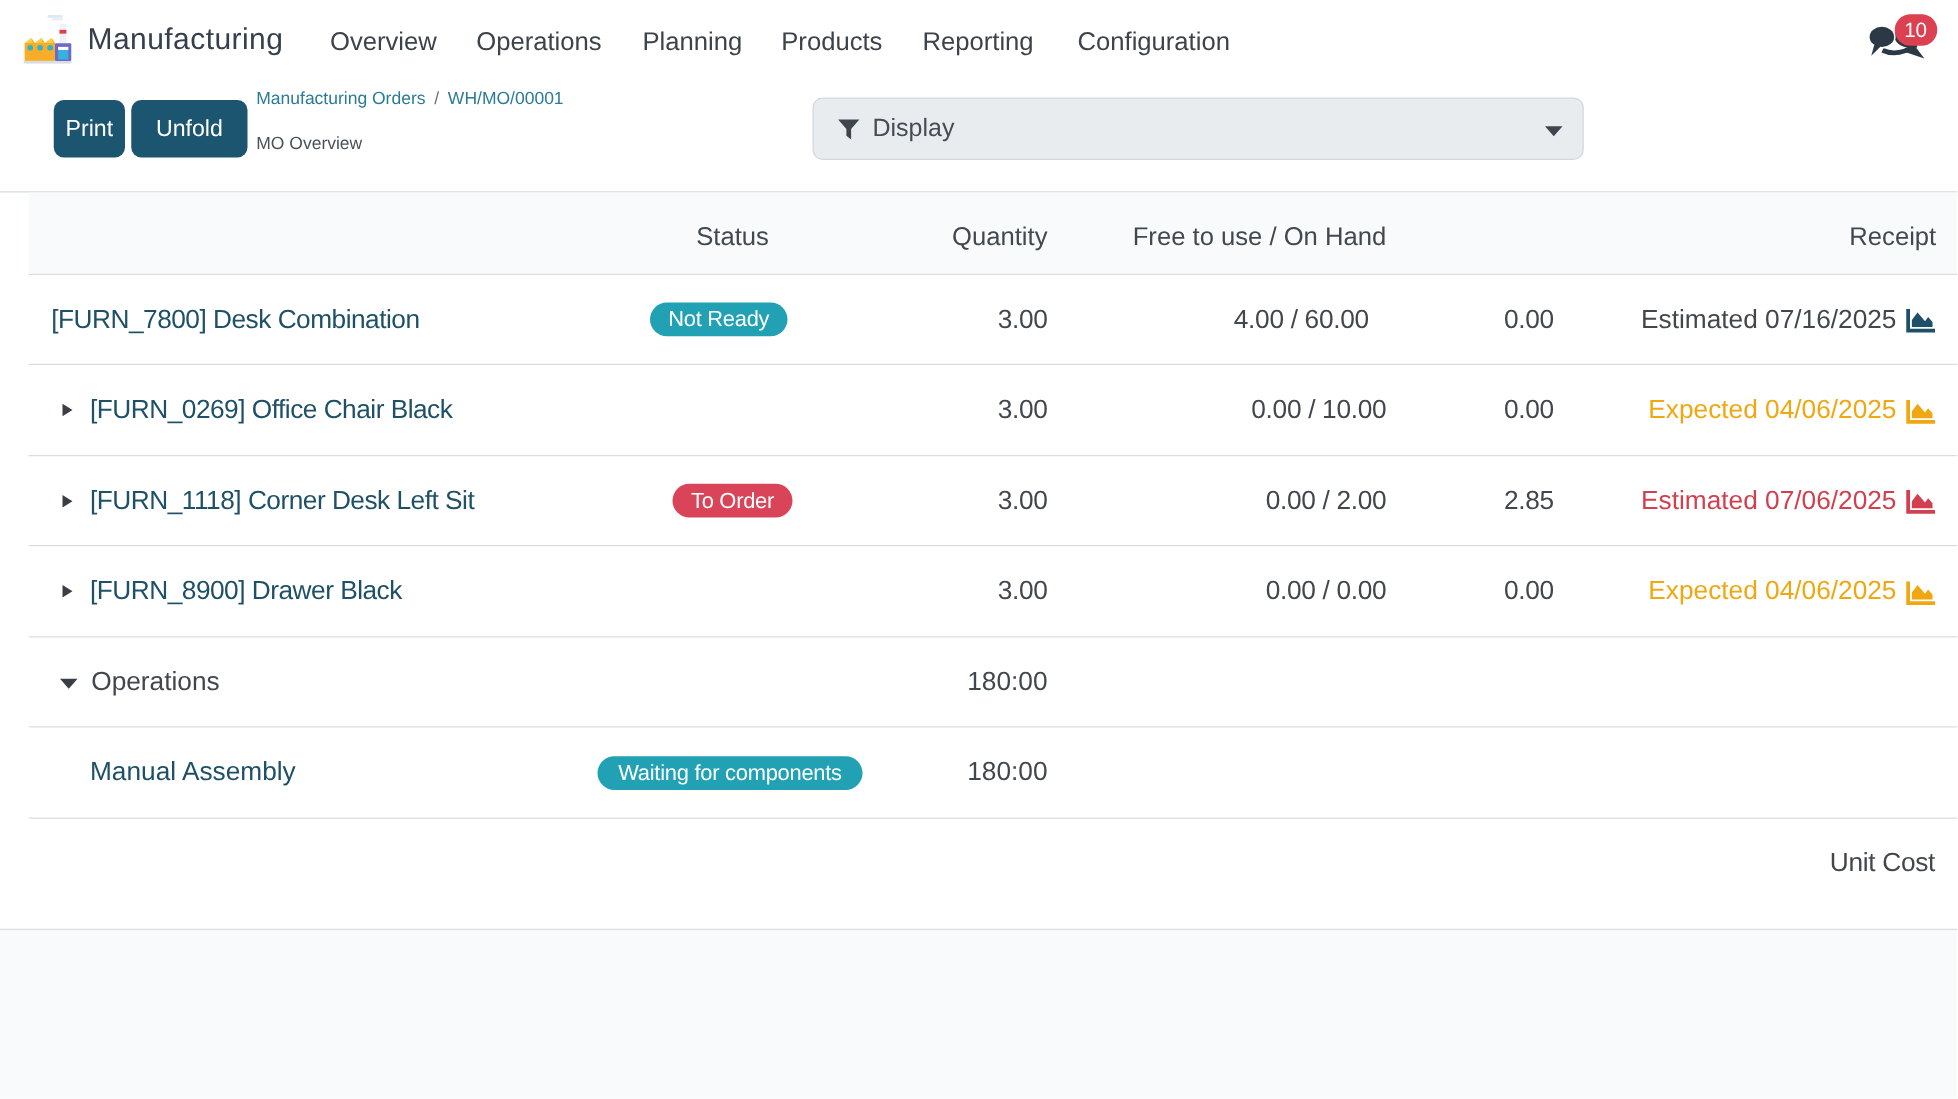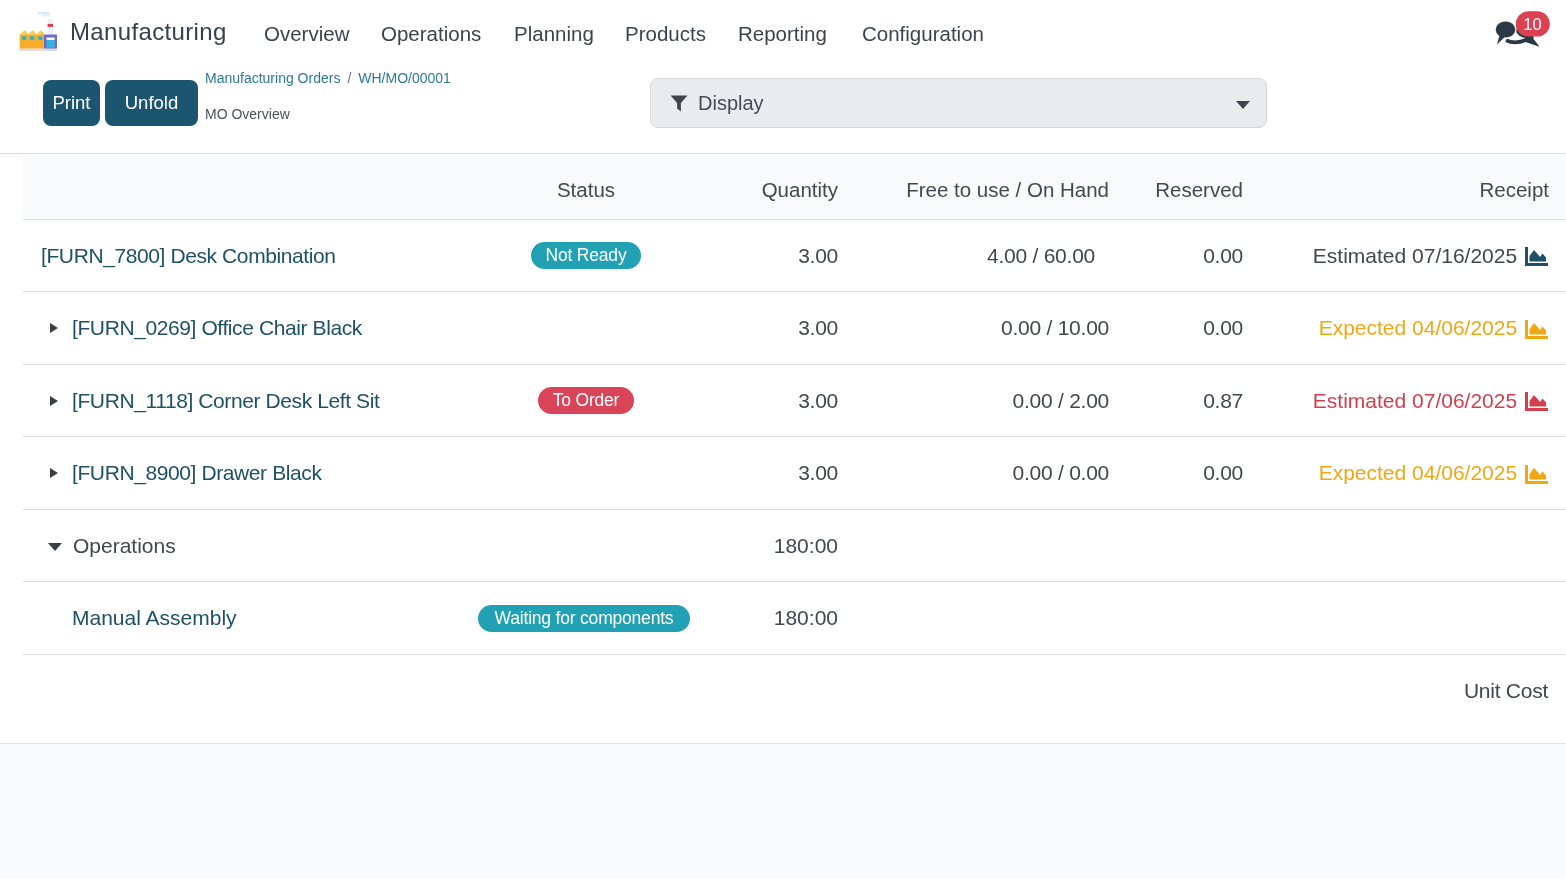--- a/index.html
+++ b/index.html
@@ -92,27 +92,26 @@
       </svg>
     <div class="txt">Display</div>
     <div class="display-caret"></div>
   </div>
 
   <div class="abs cpline"></div>
   <div class="abs thead">
     <div class="hlbl" style="left:463px;width:200px;justify-content:center;">Status</div>
     <div class="hlbl" style="right:728px;">Quantity</div>
     <div class="hlbl" style="right:457px;">Free to use / On Hand</div>
-    <div class="hlbl" style="right:323px;">Reserved</div>
     <div class="hlbl" style="right:17px;">Receipt</div>
   </div>
 
   <div class="abs row" style="top:219px;height:72px;">
     <div class="cell link pname" style="left:18px;">[FURN_7800] Desk Combination</div>
-    <div class="cell" style="left:463px;width:200px;justify-content:center;">
+    <div class="cell" style="left:452px;width:200px;justify-content:center;">
         <span class="badge teal" style="width:110px;">Not Ready</span>
       </div>
     <div class="cell num" style="right:728px;">3.00</div>
     <div class="cell num" style="right:471px;">4.00 / 60.00</div>
     <div class="cell num" style="right:323px;">0.00</div>
     <div class="cell num" style="right:18px;letter-spacing:0;">Estimated 07/16/2025&nbsp;<svg style="margin-top:4px" width="25" height="21" viewBox="0 0 25 21">
           <path d="M2 0 h3 v16 h20 v3 h-23 z" fill="#1d4f66"></path>
           <path d="M6.5 14.5 v-5.5 l4.5 -6 l4 4.5 l2 2.5 l2.5 -3.5 l3.5 4 v4 z" fill="#1d4f66"></path>
         </svg></div>
   </div>
@@ -134,21 +133,21 @@
   <div class="abs row" style="top:364px;height:72px;">
     <div class="cell" style="left:27px;">
         <span class="caret-r"></span>
       </div>
     <div class="cell link pname" style="left:49px;">[FURN_1118] Corner Desk Left Sit</div>
     <div class="cell" style="left:463px;width:200px;justify-content:center;">
         <span class="badge red" style="width:96px;">To Order</span>
       </div>
     <div class="cell num" style="right:728px;">3.00</div>
     <div class="cell num" style="right:457px;">0.00 / 2.00</div>
-    <div class="cell num" style="right:323px;">0.87</div>
+    <div class="cell num" style="right:323px;">2.85</div>
     <div class="cell num reddate" style="right:18px;letter-spacing:0;">Estimated 07/06/2025&nbsp;<svg style="margin-top:4px" width="25" height="21" viewBox="0 0 25 21">
           <path d="M2 0 h3 v16 h20 v3 h-23 z" fill="#d2404f"></path>
           <path d="M6.5 14.5 v-5.5 l4.5 -6 l4 4.5 l2 2.5 l2.5 -3.5 l3.5 4 v4 z" fill="#d2404f"></path>
         </svg></div>
   </div>
 
   <div class="abs row" style="top:436px;height:73px;">
     <div class="cell" style="left:27px;">
         <span class="caret-r"></span>
       </div>

